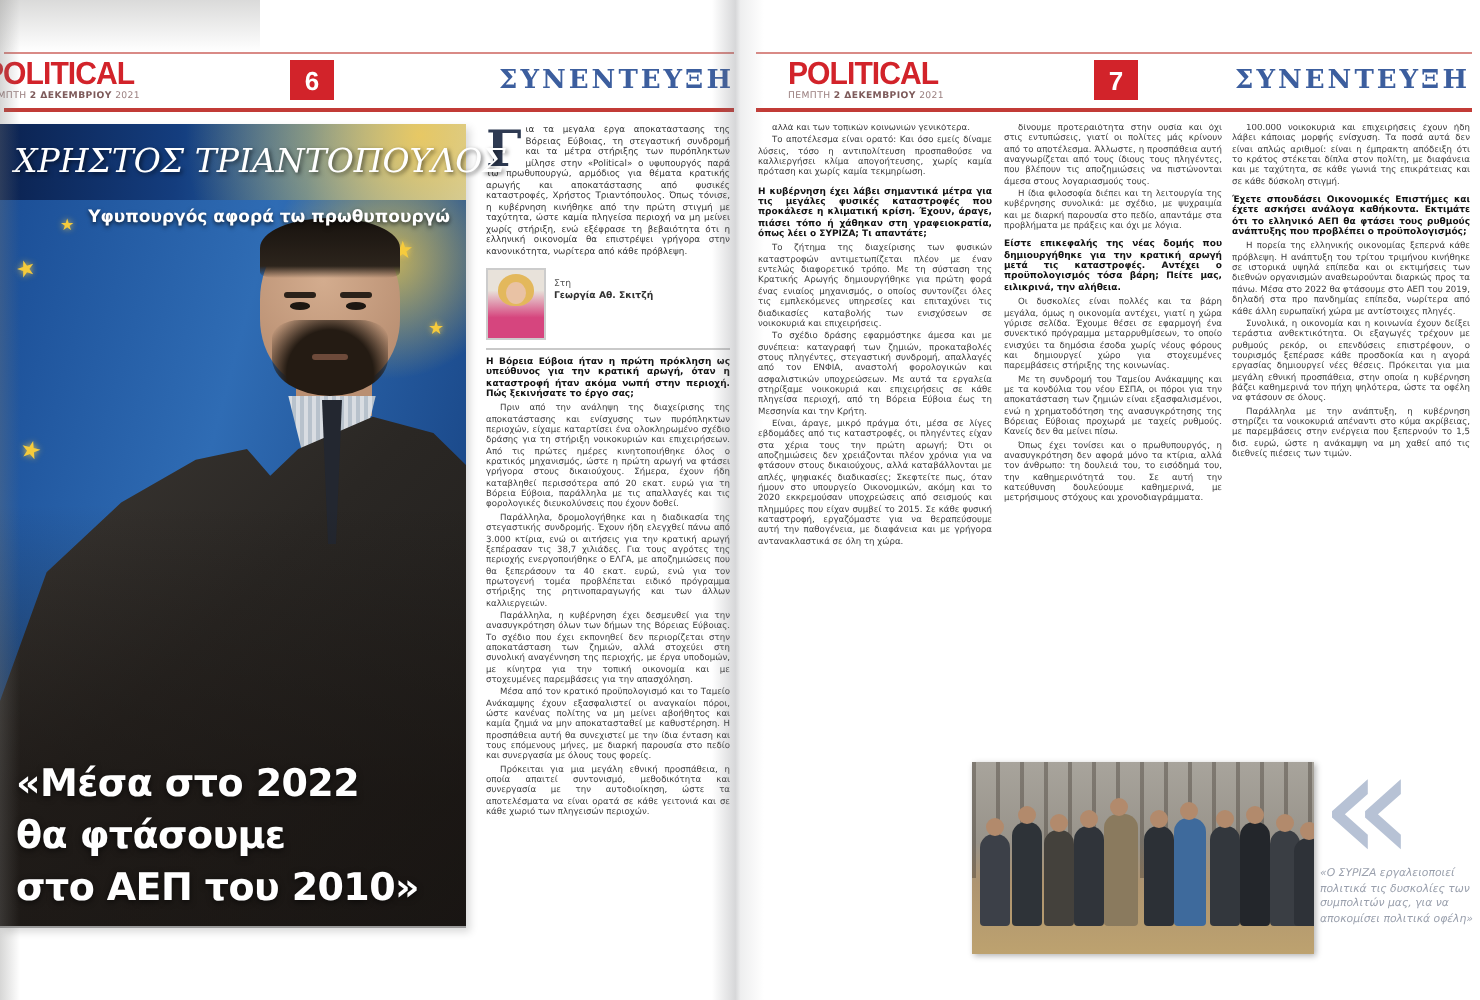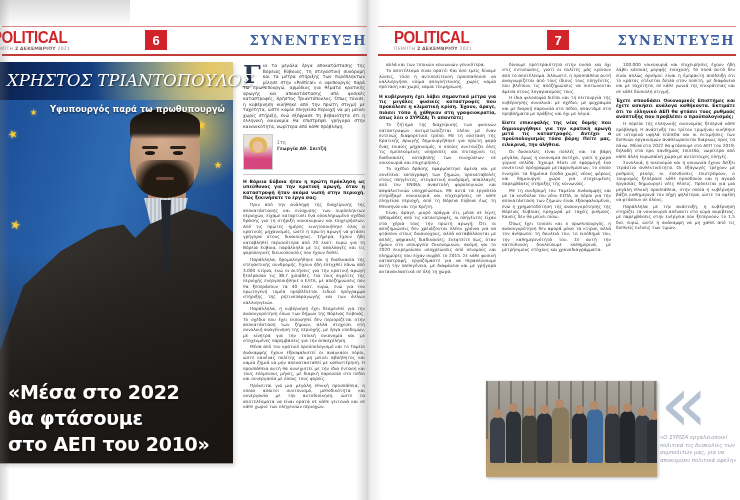--- a/index.html
+++ b/index.html
@@ -130,21 +130,21 @@
           <div class="eye" style="left:15px;"></div>
           <div class="eye" style="left:43px;"></div>
           <div class="mouth"></div>
           <div class="beard"></div>
         </div>
         <div class="neck"></div>
         <div class="shirt"></div>
         <div class="tie"></div>
         <div class="suit"></div>
       </div>
-      <div class="subtitle">Υφυπουργός παρά τω πρωθυπουργώ</div>
+      <div class="subtitle">Υφυπουργός αφορά τω πρωθυπουργώ</div>
       <div class="bigquote">«Μέσα στο 2022
 θα φτάσουμε
 στο ΑΕΠ του 2010»</div>
     </div>
 
     <div class="col" style="left:243px;top:63px;width:122px;height:402px;">
       <p class="intro"><span class="dropcap">Γ</span><span>ια τα μεγάλα έργα αποκατάστασης της Βόρειας Εύβοιας, τη στεγαστική συνδρομή και τα μέτρα στήριξης των πυρόπληκτων μίλησε στην «Political» ο υφυπουργός παρά τω πρωθυπουργώ, αρμόδιος για θέματα κρατικής αρωγής και αποκατάστασης από φυσικές καταστροφές, Χρήστος Τριαντόπουλος. Όπως τόνισε, η κυβέρνηση κινήθηκε από την πρώτη στιγμή με ταχύτητα, ώστε καμία πληγείσα περιοχή να μη μείνει χωρίς στήριξη, ενώ εξέφρασε τη βεβαιότητα ότι η ελληνική οικονομία θα επιστρέψει γρήγορα στην κανονικότητα, νωρίτερα από κάθε πρόβλεψη.</span></p>
       <div class="byline">
         <div class="byline-photo"></div>
         <div class="byline-text">

